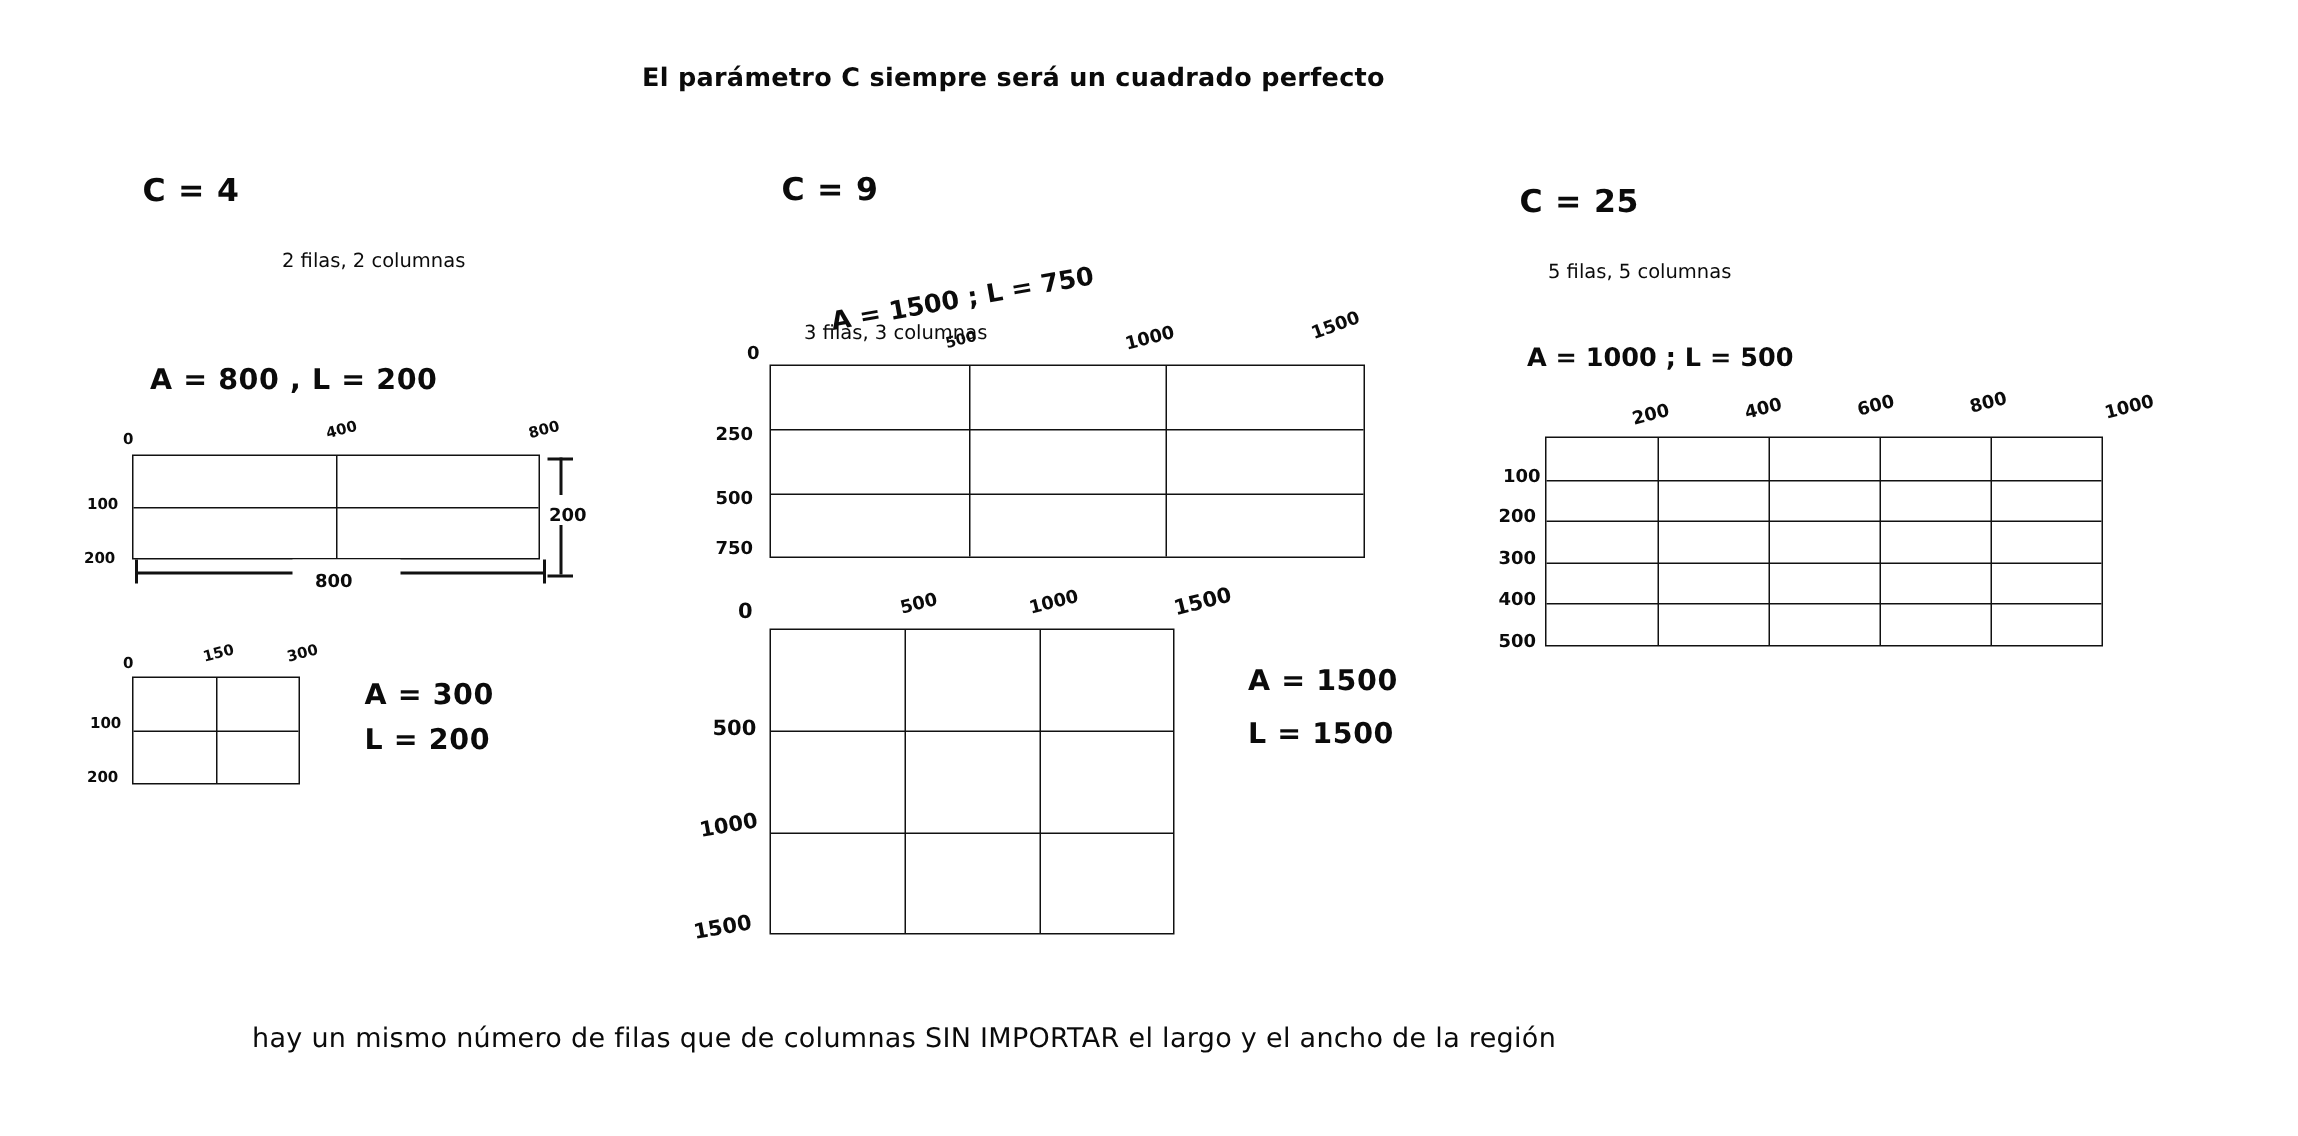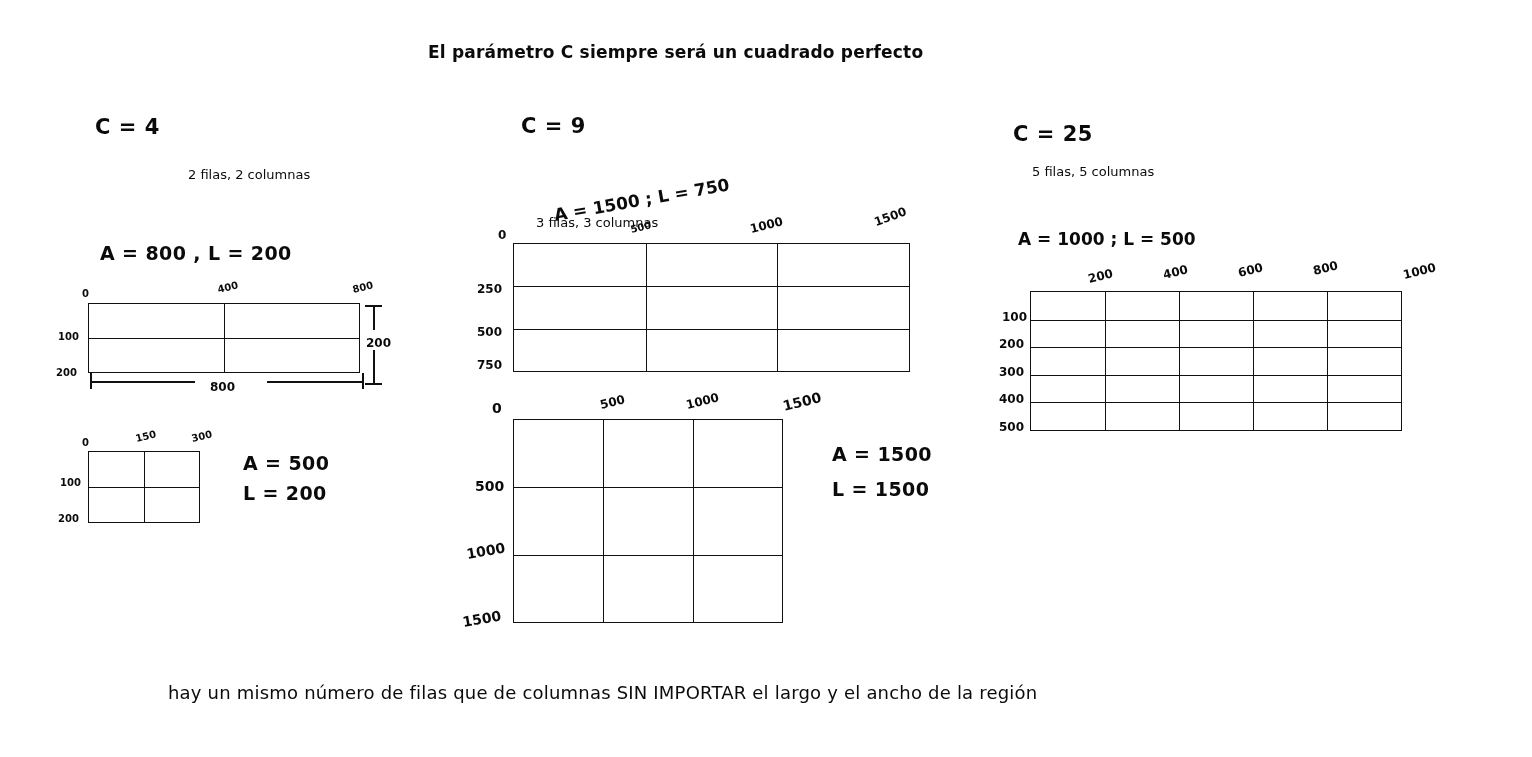--- a/index.html
+++ b/index.html
@@ -129,21 +129,21 @@
   <div class="grid" style="left:88px; top:451px; width:112px; height:72px; border-width:1.2px;">
     <div class="vline thin" style="left:50%;"></div>
     <div class="hline thin" style="top:50%;"></div>
   </div>
   <div class="abs hand tick-sm" style="left:82px; top:437px;">0</div>
   <div class="abs hand tick-sm" style="left:137px; top:433px;"><span class="rot-m">150</span></div>
   <div class="abs hand tick-sm" style="left:193px; top:433px;"><span class="rot-m">300</span></div>
   <div class="abs hand tick-sm" style="left:60px; top:477px;">100</div>
   <div class="abs hand tick-sm" style="left:58px; top:513px;">200</div>
 
-  <div class="abs hand al-label" style="left:243px; top:452px;">A = 500</div>
+  <div class="abs hand al-label" style="left:243px; top:452px;">A = 300</div>
   <div class="abs hand al-label" style="left:243px; top:482px;">L = 200</div>
 
   <div class="abs hand case-label" style="left:521px; top:114px;">C = 9</div>
   <div class="abs hand sub-label" style="left:536px; top:167px;margin-top:48px;">3 filas, 3 columnas</div>
 
   <div class="abs hand al-label-sm" style="left:556px; top:205px;"><span class="rot-s">A = 1500 ;  L = 750</span></div>
 
   <div class="grid" style="left:513px; top:243px; width:397px; height:129px;">
     <div class="vline" style="left:33.33%;"></div>
     <div class="vline" style="left:66.66%;"></div>
@@ -169,21 +169,21 @@
   <div class="abs hand tick" style="left:688px; top:398px;"><span class="rot-m">1000</span></div>
   <div class="abs hand tick-lg" style="left:785px; top:398px;"><span class="rot-m">1500</span></div>
   <div class="abs hand tick-lg" style="left:475px; top:478px;">500</div>
   <div class="abs hand tick-lg" style="left:468px; top:546px;"><span class="rot-s">1000</span></div>
   <div class="abs hand tick-lg" style="left:464px; top:614px;"><span class="rot-s">1500</span></div>
 
   <div class="abs hand al-label" style="left:832px; top:443px;">A = 1500</div>
   <div class="abs hand al-label" style="left:832px; top:478px;">L = 1500</div>
 
   <div class="abs hand case-label" style="left:1013px; top:122px;">C = 25</div>
-  <div class="abs hand sub-label" style="left:1032px; top:164px;text-align:right;">5 filas, 5 columnas</div>
+  <div class="abs hand sub-label" style="left:1032px; top:174px;text-align:right;">5 filas, 5 columnas</div>
 
   <div class="abs hand al-label-sm" style="left:1018px; top:229px;">A = 1000 ;  L = 500</div>
 
   <div class="grid" style="left:1030px; top:291px; width:372px; height:140px; border-width:1.2px;">
     <div class="vline" style="left:20%;"></div>
     <div class="vline" style="left:40%;"></div>
     <div class="vline" style="left:60%;"></div>
     <div class="vline" style="left:80%;"></div>
     <div class="hline thin" style="top:20%;"></div>
     <div class="hline thin" style="top:40%;"></div>

